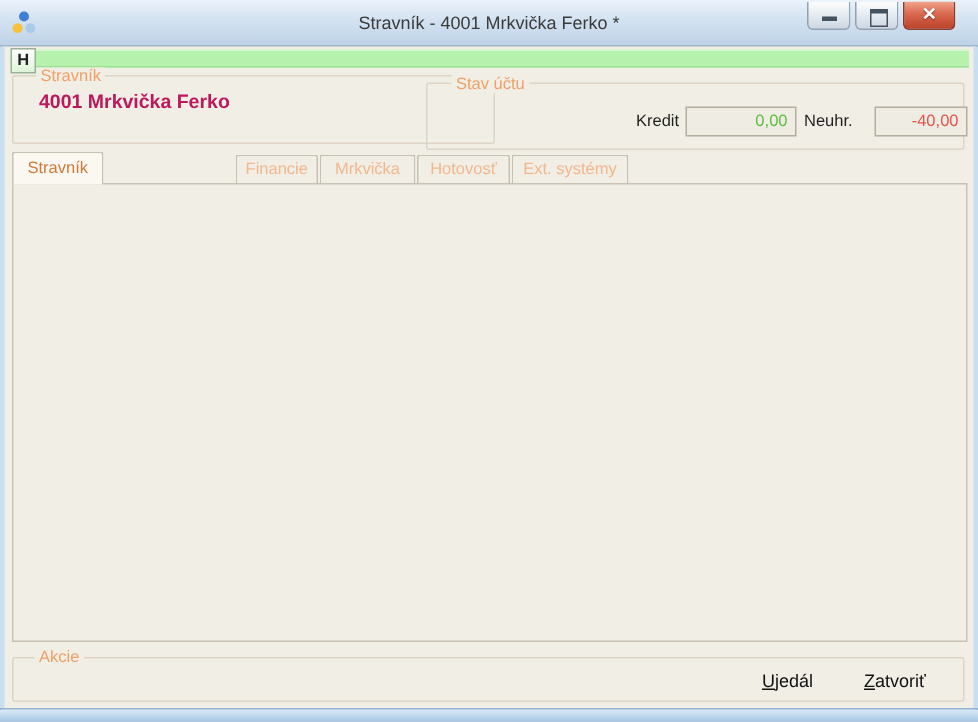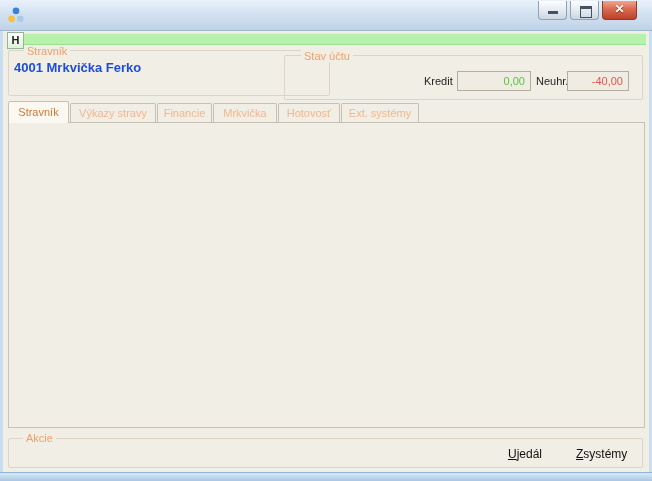--- a/index.html
+++ b/index.html
@@ -38,21 +38,21 @@
   .green-strip { left:24px; top:33px; width:622px; height:12px; background:#b6f1ae;
                  border-top:1px solid #d8f8d2; border-bottom:1px solid #9adf92; }
   .h-btn { left:7px; top:32px; width:17px; height:17px; border:1px solid #98b398;
            background:linear-gradient(#ffffff,#ddf4d6); text-align:center; line-height:15px;
            font-size:11px; font-weight:bold; color:#222; }
 
   
   .grp { border:1px solid #ddd4c6; border-radius:2px; }
   .grp-label { background:#f1eee6; padding:0 3px; color:#f0a067; font-size:11px; line-height:12px; white-space:nowrap; }
 
-  .person-name { font-size:13px; font-weight:bold; color:#1d4ed8; white-space:nowrap; }
+  .person-name { font-size:13px; font-weight:bold; color:#be185d; white-space:nowrap;margin-left:12px; }
 
   .sunkbox { background:#efece4; border:1px solid #b5ad9e; line-height:18px; padding:0 5px;
              text-align:right; font-size:11px; }
   .val-green { color:#5fbf3f; }
   .val-red   { color:#e2574c; }
 
   
   .tab { border:1px solid #c8c1b3; border-bottom:none; border-radius:2px 2px 0 0;
          text-align:center; font-size:11px; white-space:nowrap; color:#f4b68c; background:#f1eee6;
          line-height:19px; }
@@ -112,44 +112,44 @@
 <div class="window">
 
   <div class="abs titlebar"></div>
   <span class="abs win-icon">
     <svg width="16" height="16" viewBox="0 0 13 13">
         <circle cx="6.5" cy="3.2" r="2.7" fill="#3f7fd4"></circle>
         <circle cx="3" cy="9.6" r="2.7" fill="#f6c13f"></circle>
         <circle cx="10" cy="9.6" r="2.7" fill="#aacbe8"></circle>
       </svg>
   </span>
+  <div class="abs title-text">Stravník - 4001 Mrkvička Ferko *</div>
   <div class="abs win-btn min"><span class="glyph-min"></span></div>
   <div class="abs win-btn max"><span class="glyph-max"></span></div>
   <div class="abs win-btn close"><span class="glyph-close"></span></div>
 
   <div class="abs frame-left"></div>
   <div class="abs frame-right"></div>
   <div class="abs frame-bottom"></div>
 
   <div class="abs green-strip"></div>
   <div class="abs h-btn">H</div>
 
   <div class="abs grp" style="left:8px; top:50px; width:322px; height:46px;"></div>
   <span class="abs grp-label" style="left:24px; top:45px;">Stravník</span>
   <div class="abs person-name" style="left:14px; top:60px;">4001 Mrkvička Ferko</div>
 
   <div class="abs grp" style="left:284px; top:55px; width:359px; height:45px;"></div>
   <span class="abs grp-label" style="left:301px; top:50px;">Stav účtu</span>
   <span class="abs lbl" style="left:424px; top:72px;">Kredit</span>
   <div class="abs sunkbox val-green" style="left:457px; top:71px; width:74px; height:20px;">0,00</div>
   <span class="abs lbl" style="left:536px; top:72px;">Neuhr.</span>
-  <div class="abs sunkbox val-red" style="left:567px; top:71px; width:62px; height:20px;padding-left:22px;">-40,00</div>
+  <div class="abs sunkbox val-red" style="left:583px; top:71px; width:62px; height:20px;padding-left:22px;">-40,00</div>
 
   <div class="abs tab active" style="left:8px;   top:101px; width:61px; height:22px;">Stravník</div>
-  <div class="abs tab" style="left:70px;  top:103px; width:86px; height:20px;">Výkazy stravy</div>
   <div class="abs tab" style="left:157px; top:103px; width:55px; height:20px;">Financie</div>
   <div class="abs tab" style="left:213px; top:103px; width:64px; height:20px;">Mrkvička</div>
   <div class="abs tab" style="left:278px; top:103px; width:62px; height:20px;">Hotovosť</div>
   <div class="abs tab" style="left:341px; top:103px; width:78px; height:20px;">Ext. systémy</div>
   <div class="abs tabpage" style="left:8px; top:122px; width:637px; height:306px;"></div>
 
   <span class="abs lbl" style="left:14px; top:131px;">Dát. nást.</span>
   <div class="abs field" style="left:74px; top:131px; width:72px; height:18px;">1.1.2014</div>
   <span class="abs lbl" style="left:152px; top:131px;">Dát. vyrad.</span>
   <span class="abs cb" style="left:218px; top:133px;"></span>
@@ -290,15 +290,15 @@
   <span class="abs tree-lbl" style="left:488px; top:183px;">Zamestnanci</span>
 
   <span class="abs cb" style="left:454px; top:200px;"></span>
   <span class="abs tree-ico" style="left:471px; top:200px;"><i class="paren">(</i><i class="eq">≡</i></span>
   <span class="abs tree-lbl" style="left:488px; top:201px;">Ziaci 1</span>
 
   <div class="abs grp" style="left:8px; top:438px; width:635px; height:30px;"></div>
   <span class="abs grp-label" style="left:23px; top:432px;">Akcie</span>
 
   <span class="abs action-btn" style="left:508px; top:447px;"><span class="initial">U</span><span>jedál</span></span>
-  <span class="abs action-btn" style="left:576px; top:447px;"><span class="initial">Z</span><span>systémy</span></span>
+  <span class="abs action-btn" style="left:576px; top:447px;"><span class="initial">Z</span><span>atvoriť</span></span>
 
 </div>
 
 </body></html>

